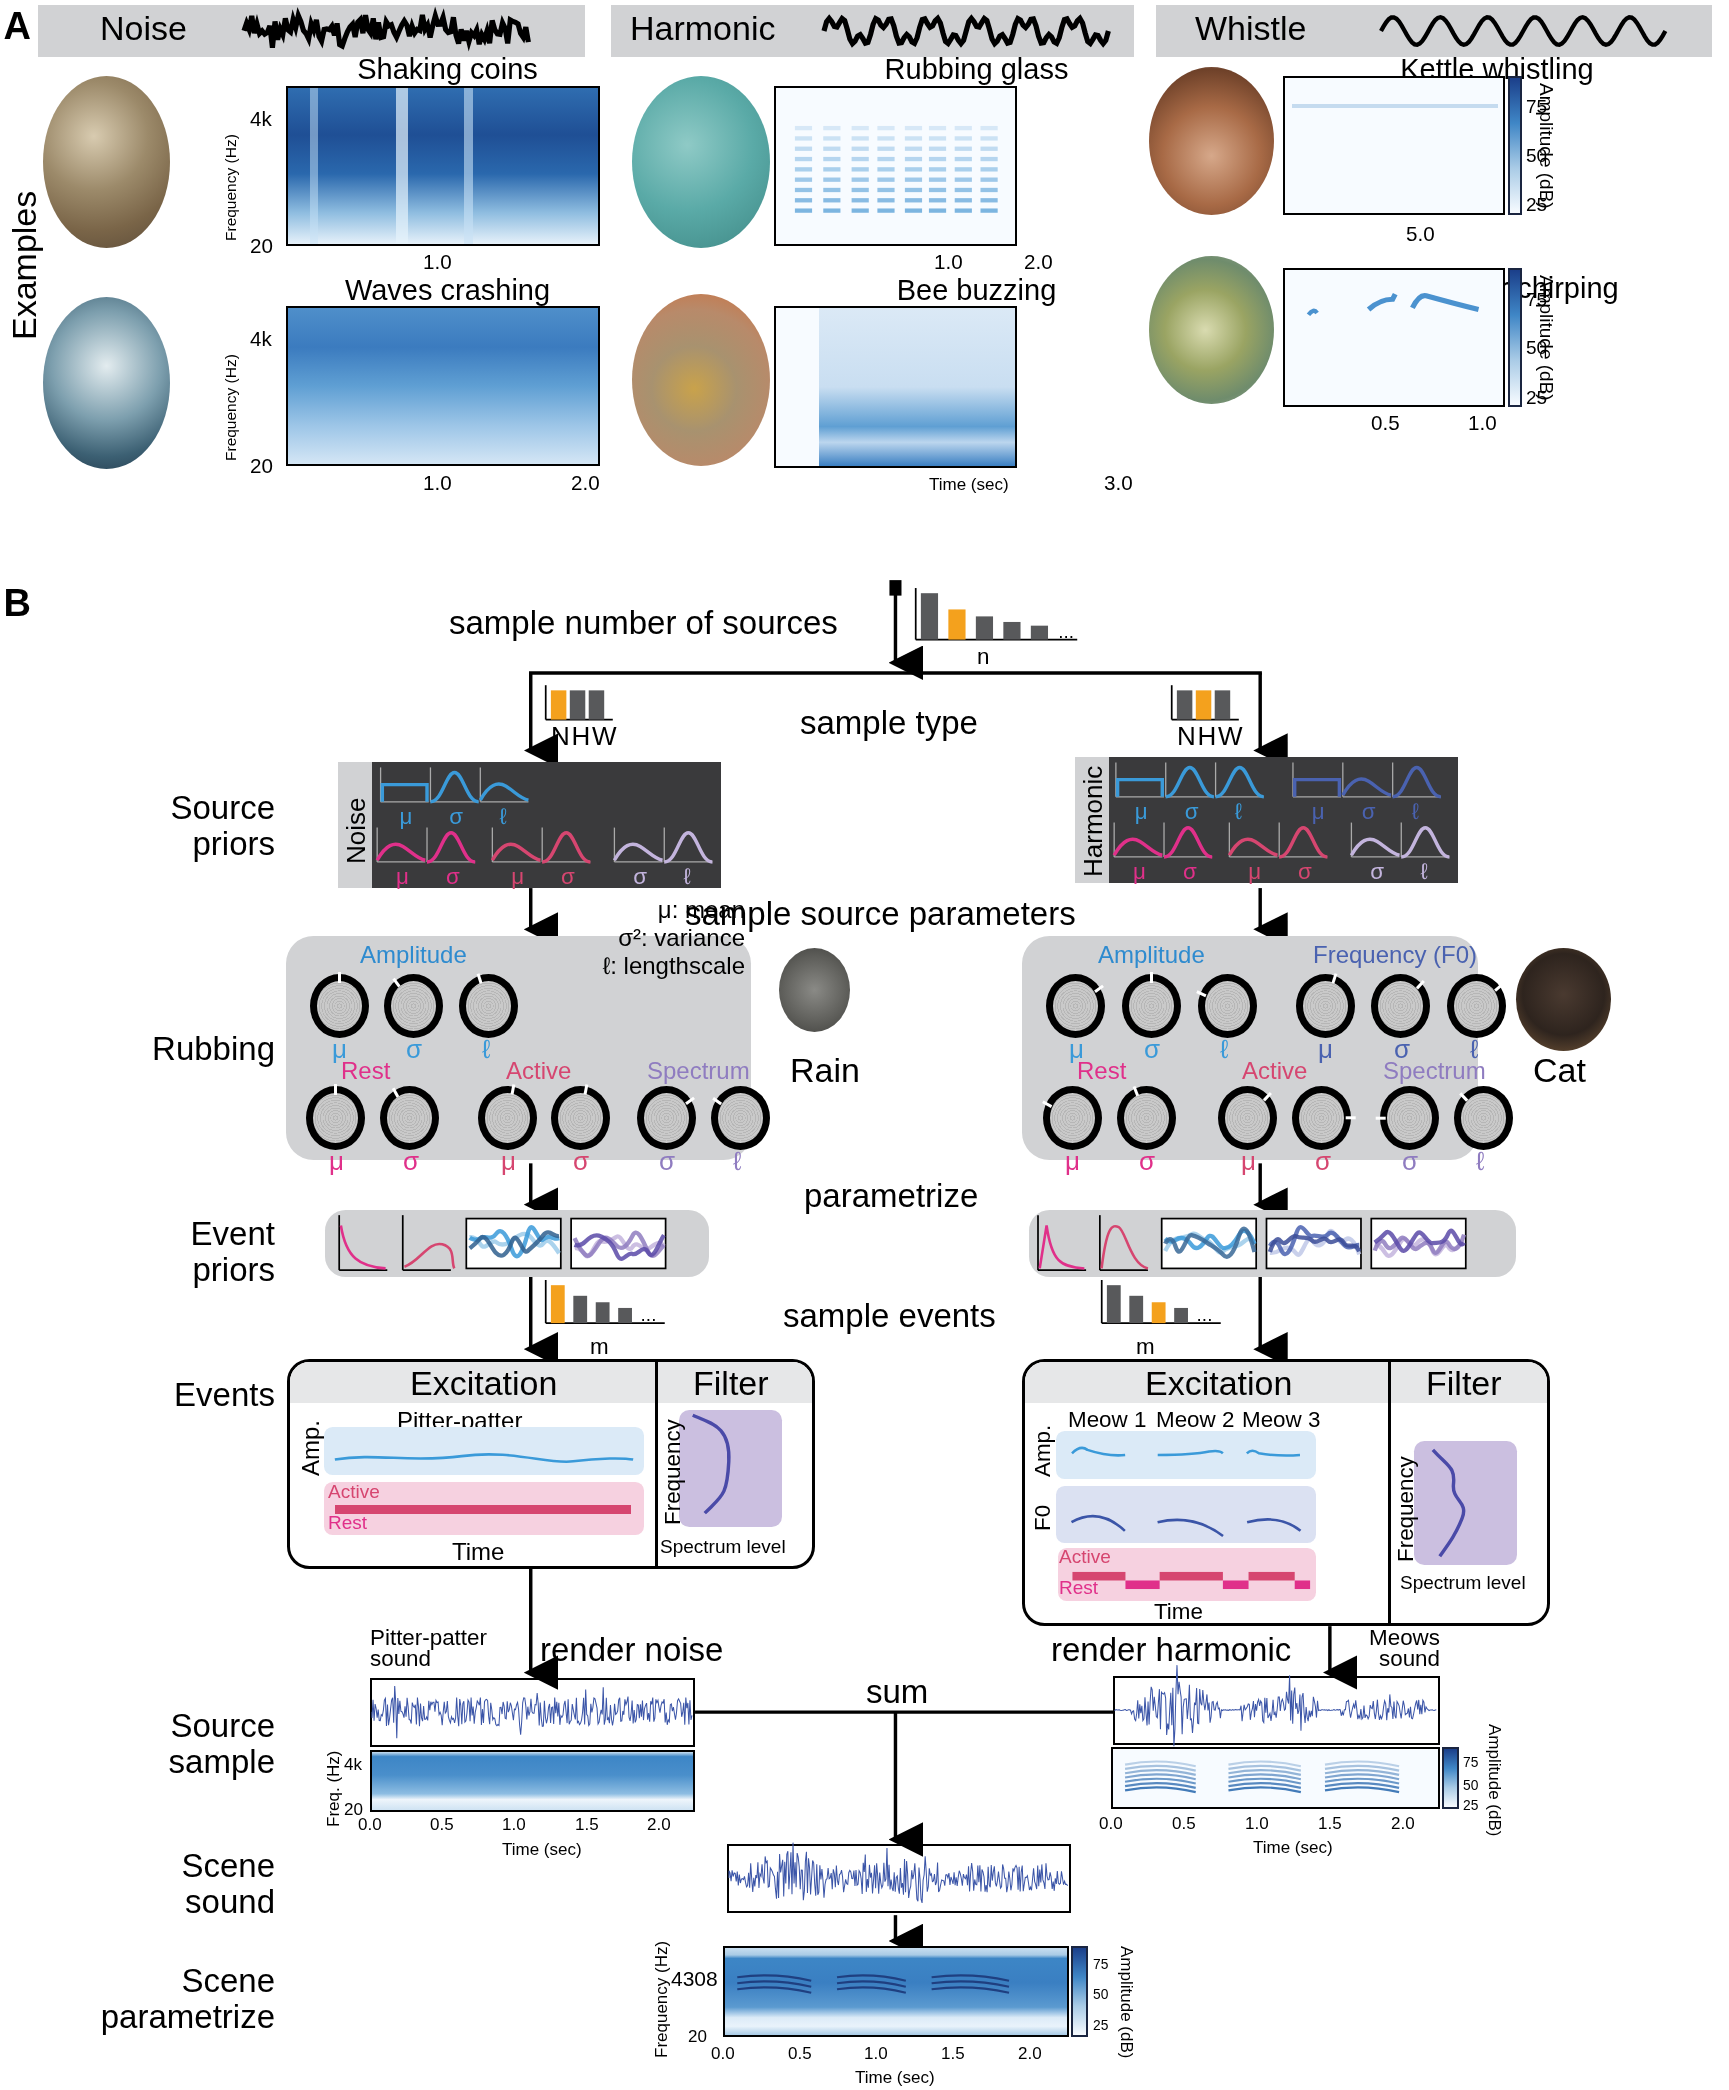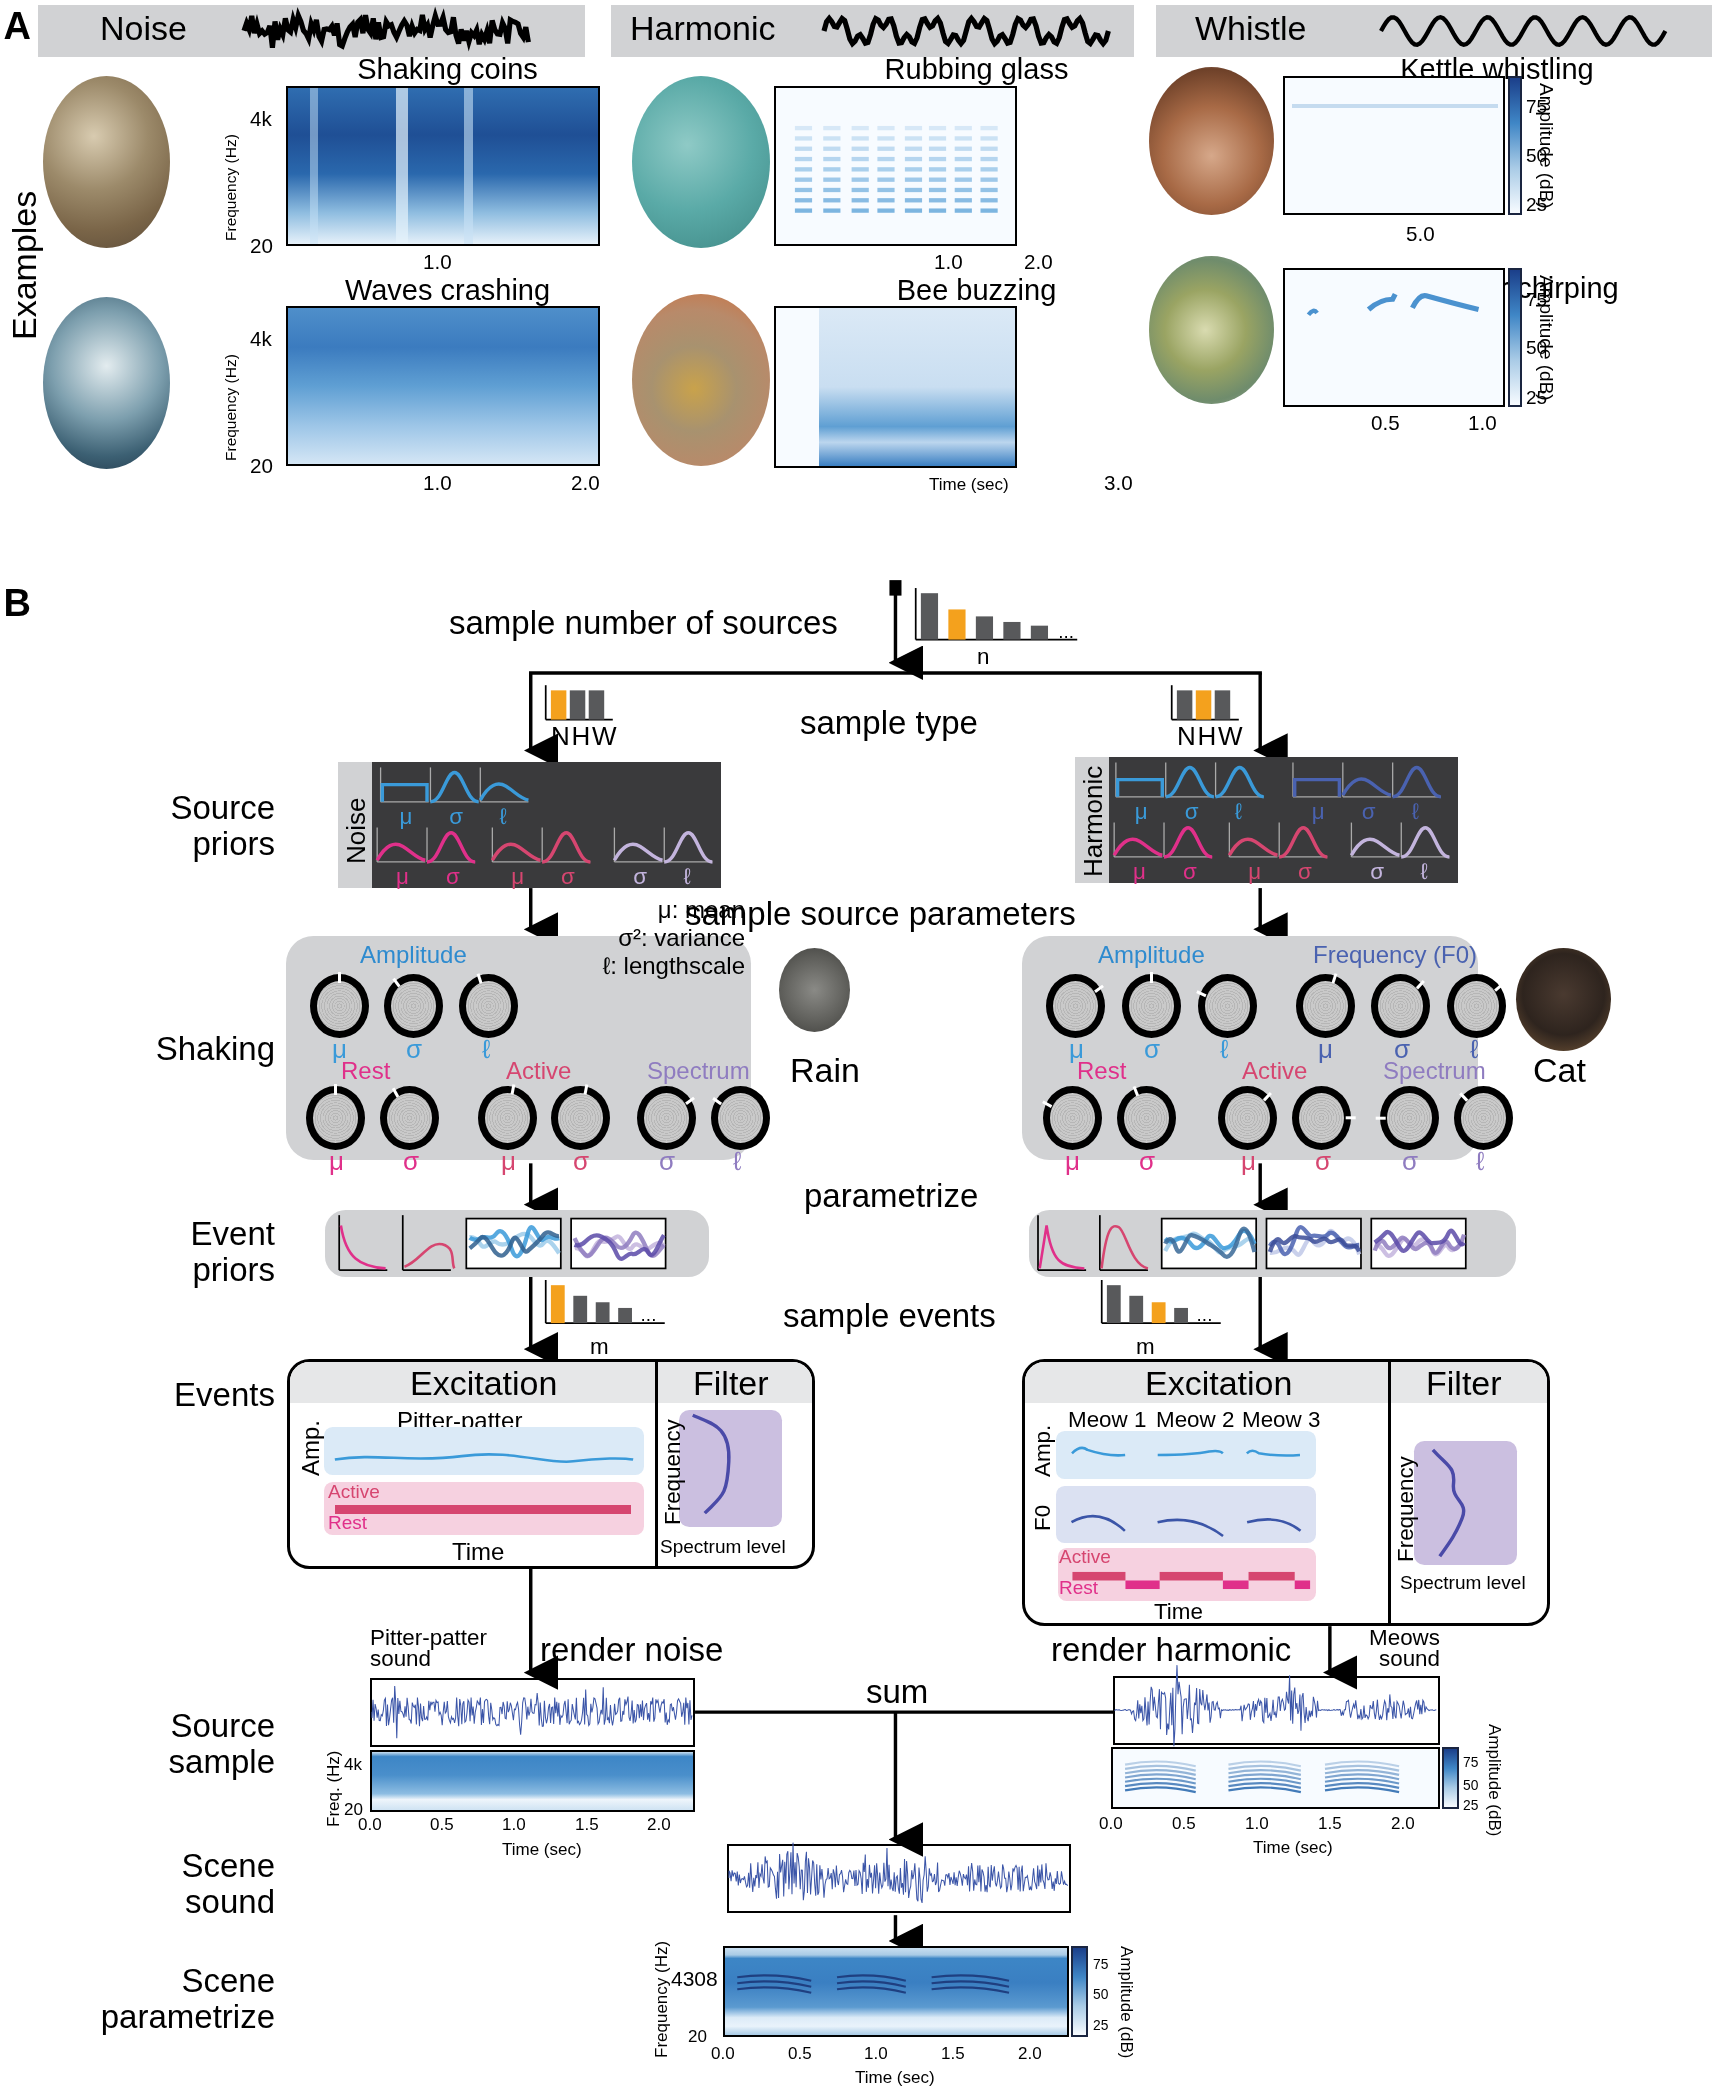--- a/index.html
+++ b/index.html
@@ -185,21 +185,21 @@
 <div class="tick" style="left:1468px;top:411px;">1.0</div>
 <div class="cbar" style="left:1508px;top:268px;width:13.8px;height:139px;"></div>
 <div class="cblab" style="left:1526px;top:289px;">75</div>
 <div class="cblab" style="left:1526px;top:337px;">50</div>
 <div class="cblab" style="left:1526px;top:387px;">25</div>
 <div class="abs" style="left:1557px;top:275px;font-size:19px;transform:rotate(90deg);transform-origin:left top;white-space:nowrap;">Amplitude (dB)</div>
 
 <div class="abs panel-letter" style="left:3.4px;top:582px;">B</div>
 
 <div class="rowlab" style="left:103px;top:790px;width:172px;"><span>Source</span><br><span>priors</span></div>
-<div class="rowlab" style="left:103px;top:1031px;width:172px;">Shaking</div>
+<div class="rowlab" style="left:103px;top:1031px;width:172px;">Rubbing</div>
 <div class="rowlab" style="left:103px;top:1216px;width:172px;"><span>Event</span><br><span>priors</span></div>
 <div class="rowlab" style="left:103px;top:1377px;width:172px;">Events</div>
 <div class="rowlab" style="left:103px;top:1708px;width:172px;"><span>Source</span><br><span>sample</span></div>
 <div class="rowlab" style="left:103px;top:1848px;width:172px;"><span>Scene</span><br><span>sound</span></div>
 <div class="rowlab" style="left:69px;top:1963px;width:206px;"><span>Scene</span><br><span>parametrize</span></div>
 
 <svg width="1729" height="2091" style="left:0;top:0;" viewBox="0 0 2010 2430">
   <defs>
       <marker id="ah" markerWidth="10" markerHeight="10" refX="5" refY="8" orient="auto">
         <path d="M0 0 L10 0 L5 10 z" fill="#000"></path>

